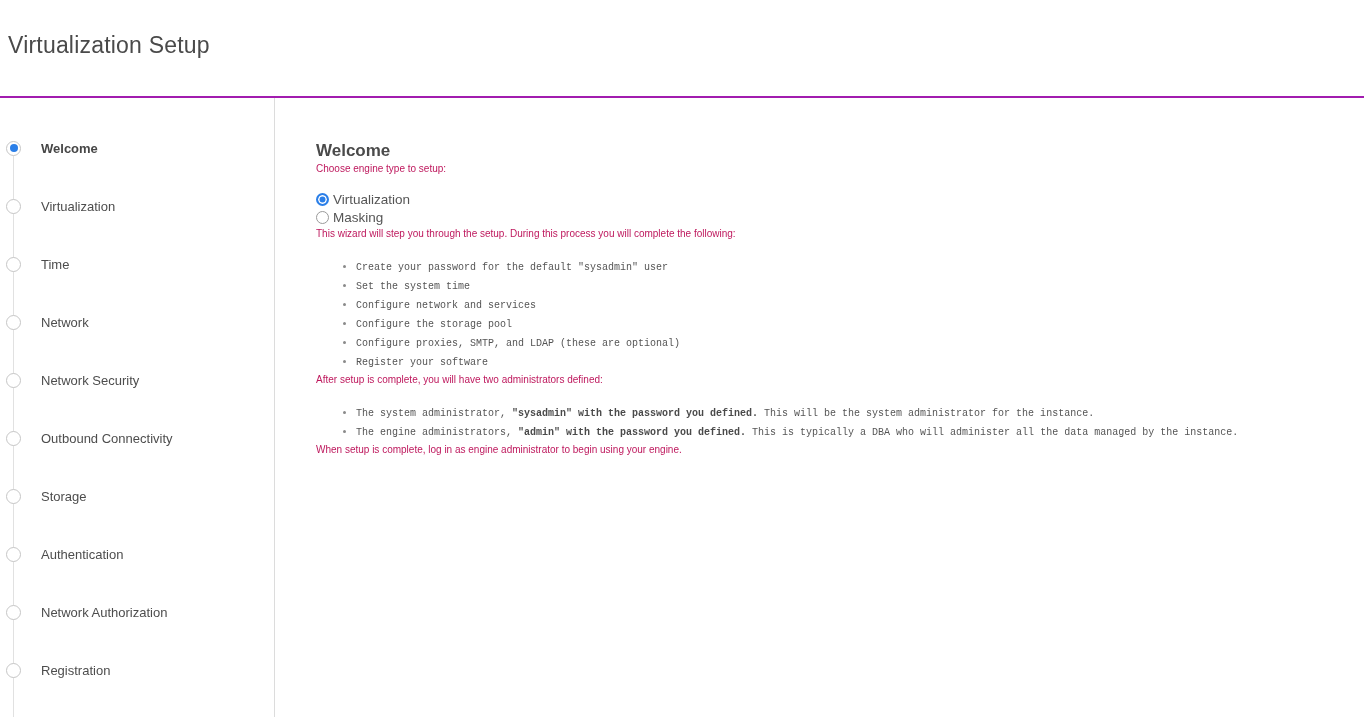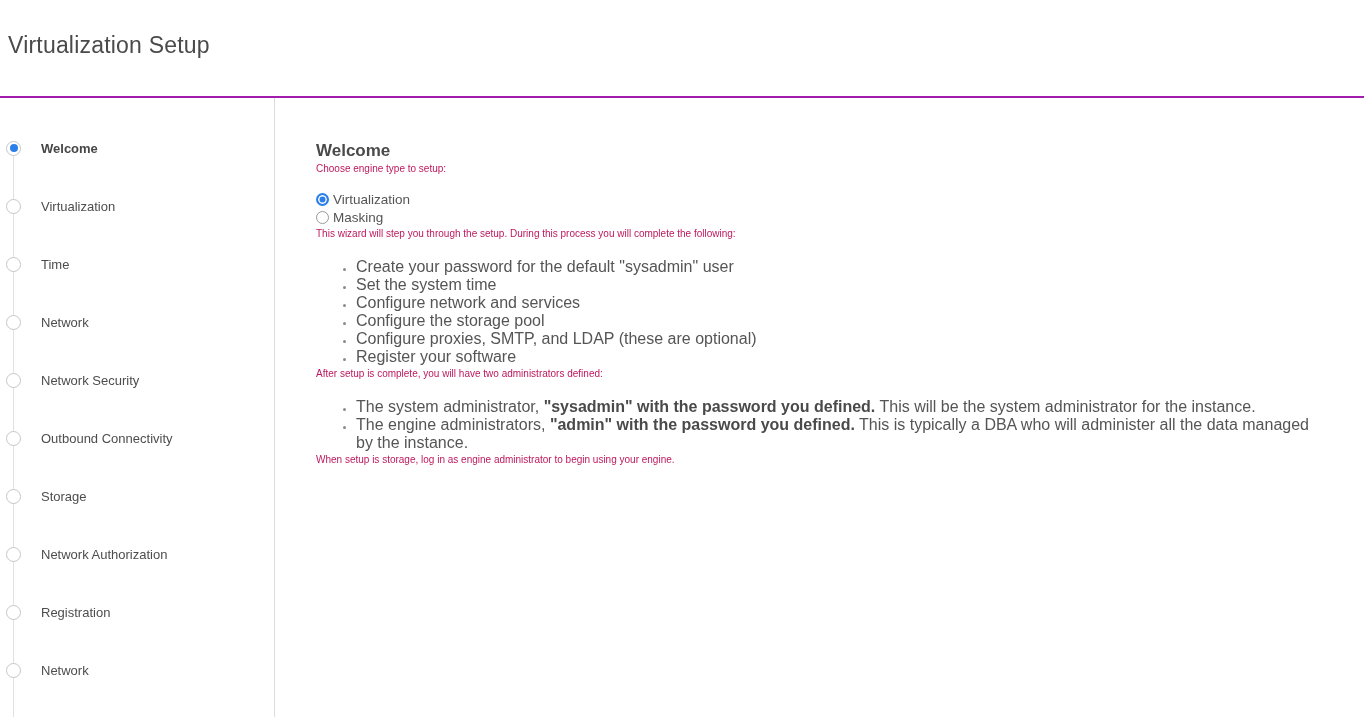--- a/index.html
+++ b/index.html
@@ -115,23 +115,24 @@
   }
 
   .wizard-intro { margin-top: 17px; }
 
   .main ul {
     margin: 17px 0 0 0;
     padding-left: 40px;
     list-style: disc outside;
   }
   .main li {
-    font-size: 16px;
+    font-size: 10px;
     line-height: 18px;
     color: #555555;
+    font-family: Liberation Mono, monospace;
   }
   .main li::marker { color: #8a8a8a; font-size: 11px; }
 
   .admins-intro { margin-top: 15px; }
   .admin-list { margin-top: 18px; }
   .admin-bold { font-weight: 700; color: #4a4a4a; }
   .outro { margin-top: 14px; }
 </style>
 </head>
 <body>
@@ -165,20 +166,24 @@
       <span class="step-circle"></span>
       <span class="step-label">Network Security</span>
     </div>
     <div class="step">
       <span class="step-circle"></span>
       <span class="step-label">Outbound Connectivity</span>
     </div>
     <div class="step">
       <span class="step-circle"></span>
       <span class="step-label">Storage</span>
+    </div>
+    <div class="step">
+      <span class="step-circle"></span>
+      <span class="step-label">Authentication</span>
     </div>
     <div class="step">
       <span class="step-circle"></span>
       <span class="step-label">Network Authorization</span>
     </div>
     <div class="step">
       <span class="step-circle"></span>
       <span class="step-label">Registration</span>
     </div>
     <div class="step">
@@ -214,16 +219,16 @@
       <li>Register your software</li>
     </ul>
 
     <p class="admins-intro">After setup is complete, you will have two administrators defined:</p>
 
     <ul class="admin-list">
       <li><span>The system administrator, </span><span class="admin-bold">"sysadmin" with the password you defined.</span><span> This will be the system administrator for the instance.</span></li>
       <li><span>The engine administrators, </span><span class="admin-bold">"admin" with the password you defined.</span><span> This is typically a DBA who will administer all the data managed by the instance.</span></li>
     </ul>
 
-    <p class="outro">When setup is storage, log in as engine administrator to begin using your engine.</p>
+    <p class="outro">When setup is complete, log in as engine administrator to begin using your engine.</p>
   </main>
 
 </div>
 
 </body></html>

